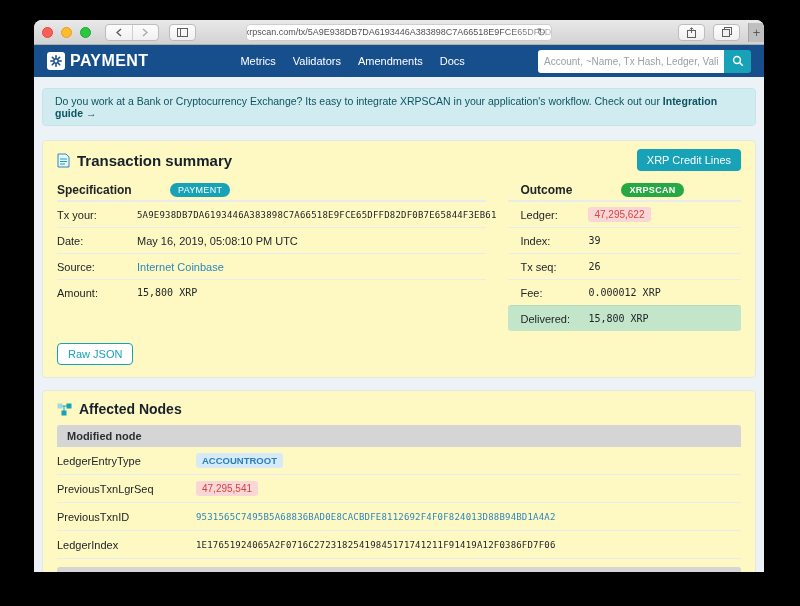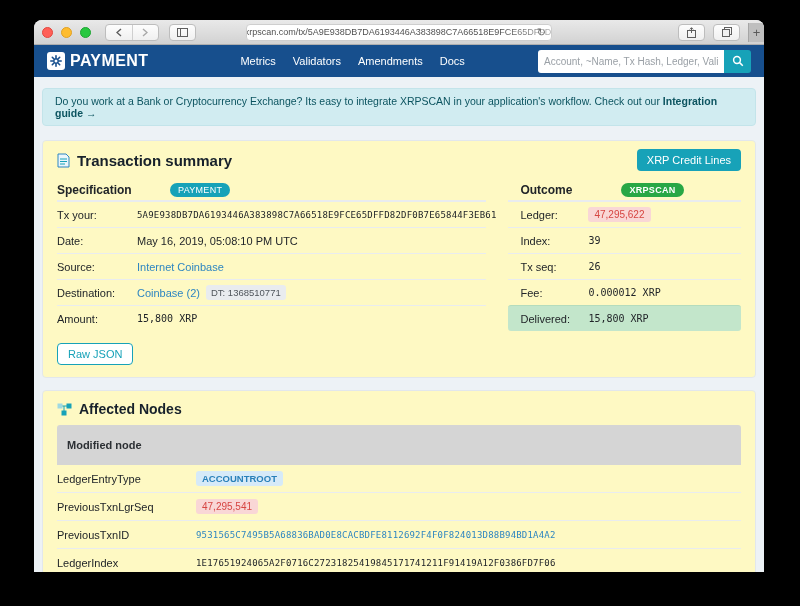--- a/index.html
+++ b/index.html
@@ -91,21 +91,21 @@
   .badge-acct { background:#d6eaf8; color:#2980b9; font-size:9.5px; font-weight:bold;
     padding:2px 6px; border-radius:3px; }
   .row.delivered { background:#c3e6cb; border-radius:3px; border-top:1px solid #b4dcbd; }
   .col-right .rlabel { padding-left:12px; }
 
   .rawjson { margin:12px 14px 12px; display:inline-block; background:#fff;
     border:1px solid #17a2b8; color:#17a2b8; font-size:11px; padding:4px 10px;
     border-radius:4px; cursor:pointer; }
 
   .nodesbar { margin:0 14px; background:#d5d5d5; border-radius:3px 3px 0 0;
-    font-size:11px; font-weight:bold; color:#2b2f33; padding:14px 10px; }
+    font-size:11px; font-weight:bold; color:#2b2f33; padding:5px 10px; }
   .nodesbar.second { margin-top:8px; }
   .nrows { margin:0 14px; }
   .nrow { display:flex; align-items:center; height:28px; border-bottom:1px solid #e9ecef; }
   .nlabel { font-size:11px; color:#212529; width:139px; flex-shrink:0; }
 </style>
 </head>
 <body>
 
 <div class="window">
 
@@ -221,27 +221,20 @@
           </div>
           <div class="row">
             <span class="rlabel">Date:</span>
             <span class="rvalue">May 16, 2019, 05:08:10 PM UTC</span>
           </div>
           <div class="row">
             <span class="rlabel">Source:</span>
             <span class="rvalue link">Internet Coinbase</span>
           </div>
           <div class="row">
-            <span class="rlabel">Destination:</span>
-            <span class="rvalue">
-              <span class="link">Coinbase (2)</span>
-              <span class="badge-dt">DT: 1368510771</span>
-            </span>
-          </div>
-          <div class="row">
             <span class="rlabel">Amount:</span>
             <span class="rvalue mono numv">15,800 XRP</span>
           </div>
         </div>
 
         <div class="col-right">
           <div class="sechead">
             <span class="hlabel" style="padding-left:12px;">Outcome</span>
             <span class="badge-success">XRPSCAN</span>
           </div>

